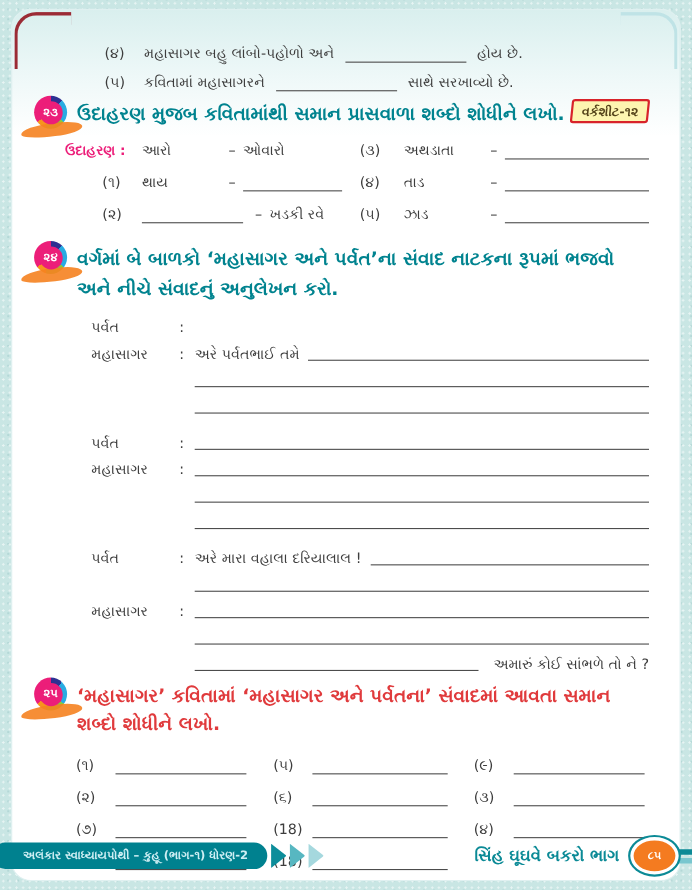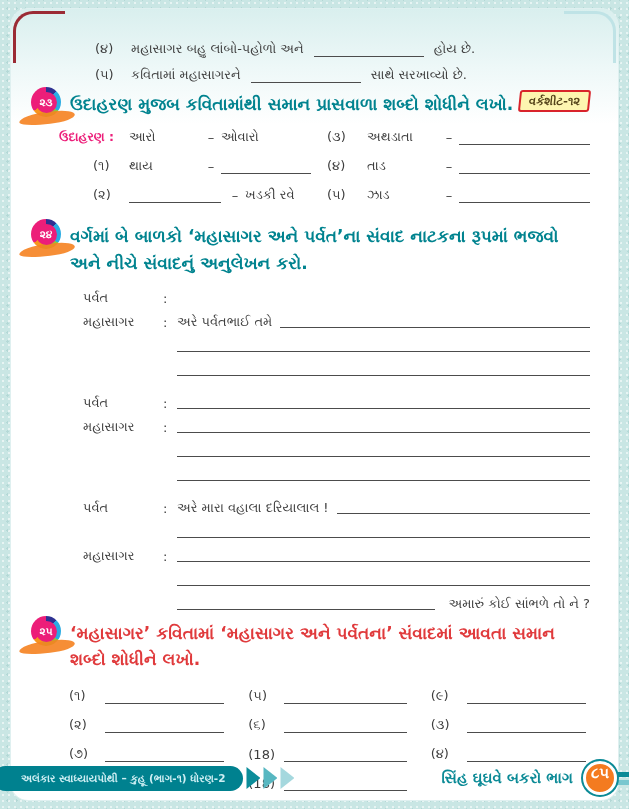--- a/index.html
+++ b/index.html
@@ -78,23 +78,23 @@
   .g-line{flex:1;border-bottom:1.8px solid #4c4c4c;height:12px}
 
   
   .footer{position:absolute;left:-18px;right:-16px;bottom:4px;height:36px;display:flex;align-items:center}
   .f-band{background:#00818f;border-radius:16px;padding:6px 18px 6px 28px;
     color:#cdeef3;font-size:10.5px;font-weight:bold;white-space:nowrap}
   .chev{width:14px;height:22px;margin-left:3px;clip-path:polygon(0 0,100% 50%,0 100%)}
   .c1{background:#0c8d9a}.c2{background:#57b7c1}.c3{background:#a5d8de}
   .f-right{margin-left:auto;display:flex;align-items:center}
   .f-lesson{color:#0b8a96;font-size:15px;font-weight:bold;margin-right:10px;white-space:nowrap}
-  .pagec{width:34px;height:34px;border-radius:50%;background:#f47b20;border:3px solid #fff;
-    box-shadow:0 0 0 2px #0b8a96;color:#fff;font-weight:bold;font-size:15px;
-    display:flex;align-items:flex-start;justify-content:center;position:relative;z-index:1}
+  .pagec{width:44px;height:34px;border-radius:50%;background:#f47b20;border:3px solid #fff;
+    box-shadow:0 0 0 2px #0b8a96;color:#fff;font-weight:bold;font-size:10px;
+    display:flex;align-items:center;justify-content:center;position:relative;z-index:1}
   .f-bars{display:flex;flex-direction:column;gap:3px;width:20px;margin-left:-3px}
   .f-bars i{display:block;height:5px;background:#0b8a96;border-radius:2px}
   .f-bars i:last-child{background:#79c7cf}
 </style>
 </head>
 <body>
 
 <div class="card">
   <span class="corner-tl"></span>
   <span class="corner-tr"></span>

